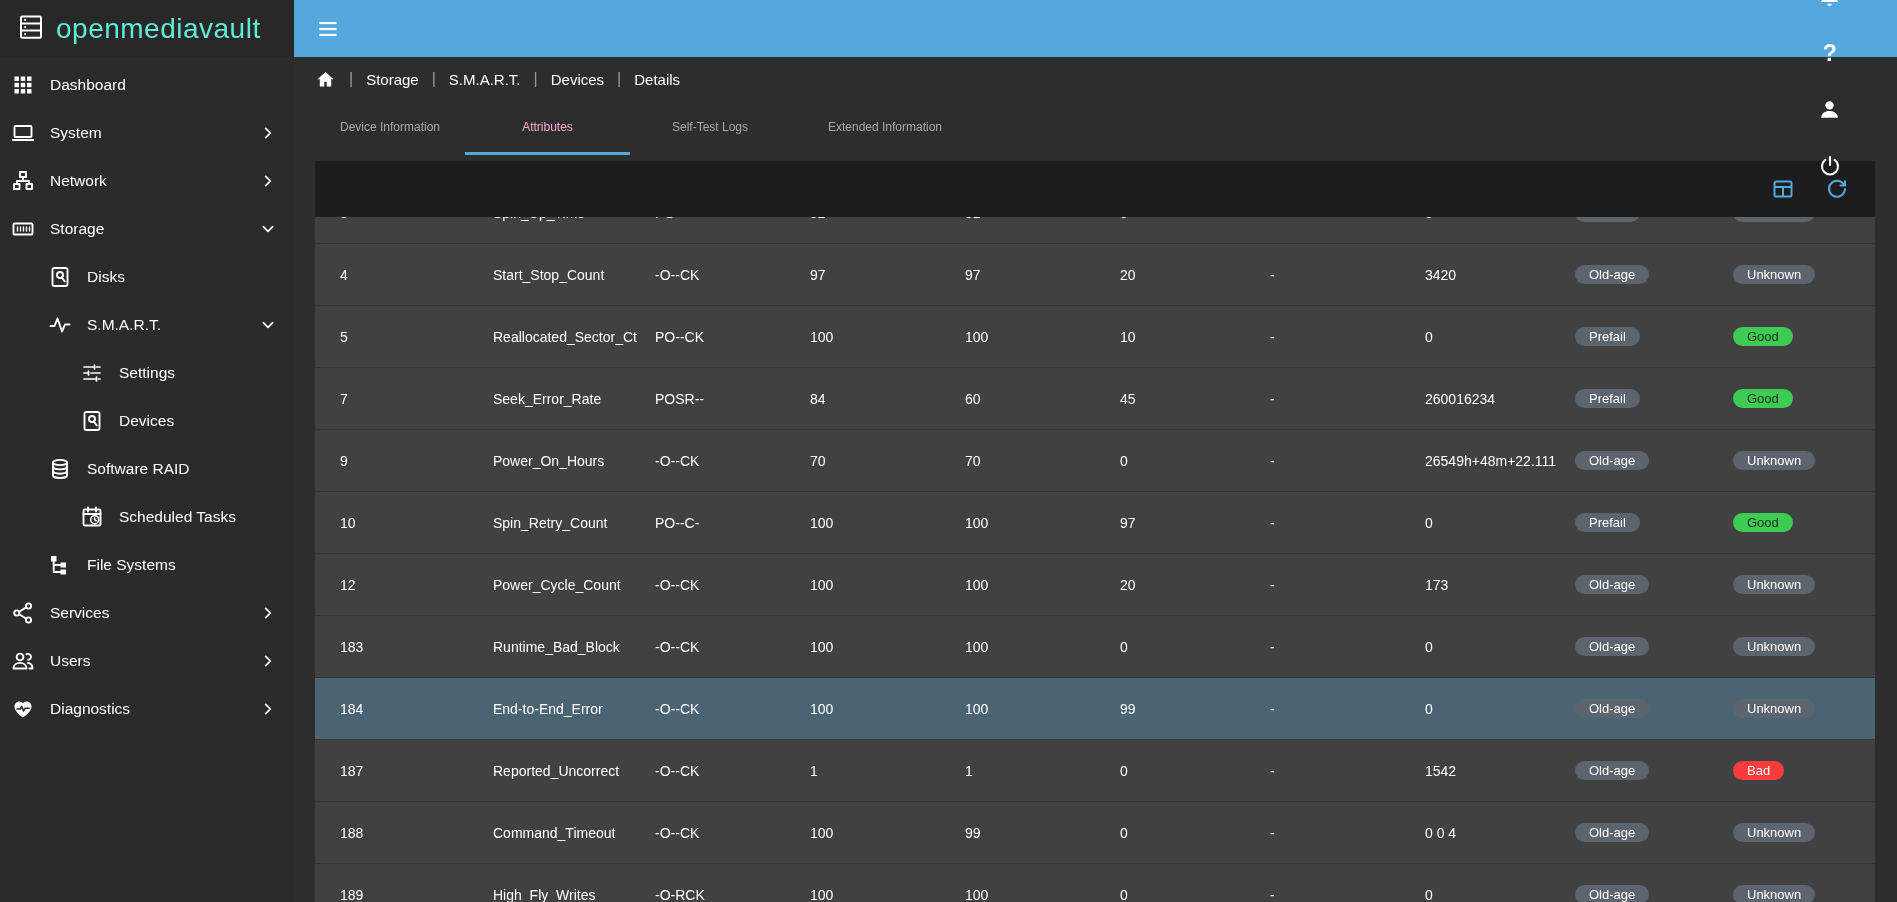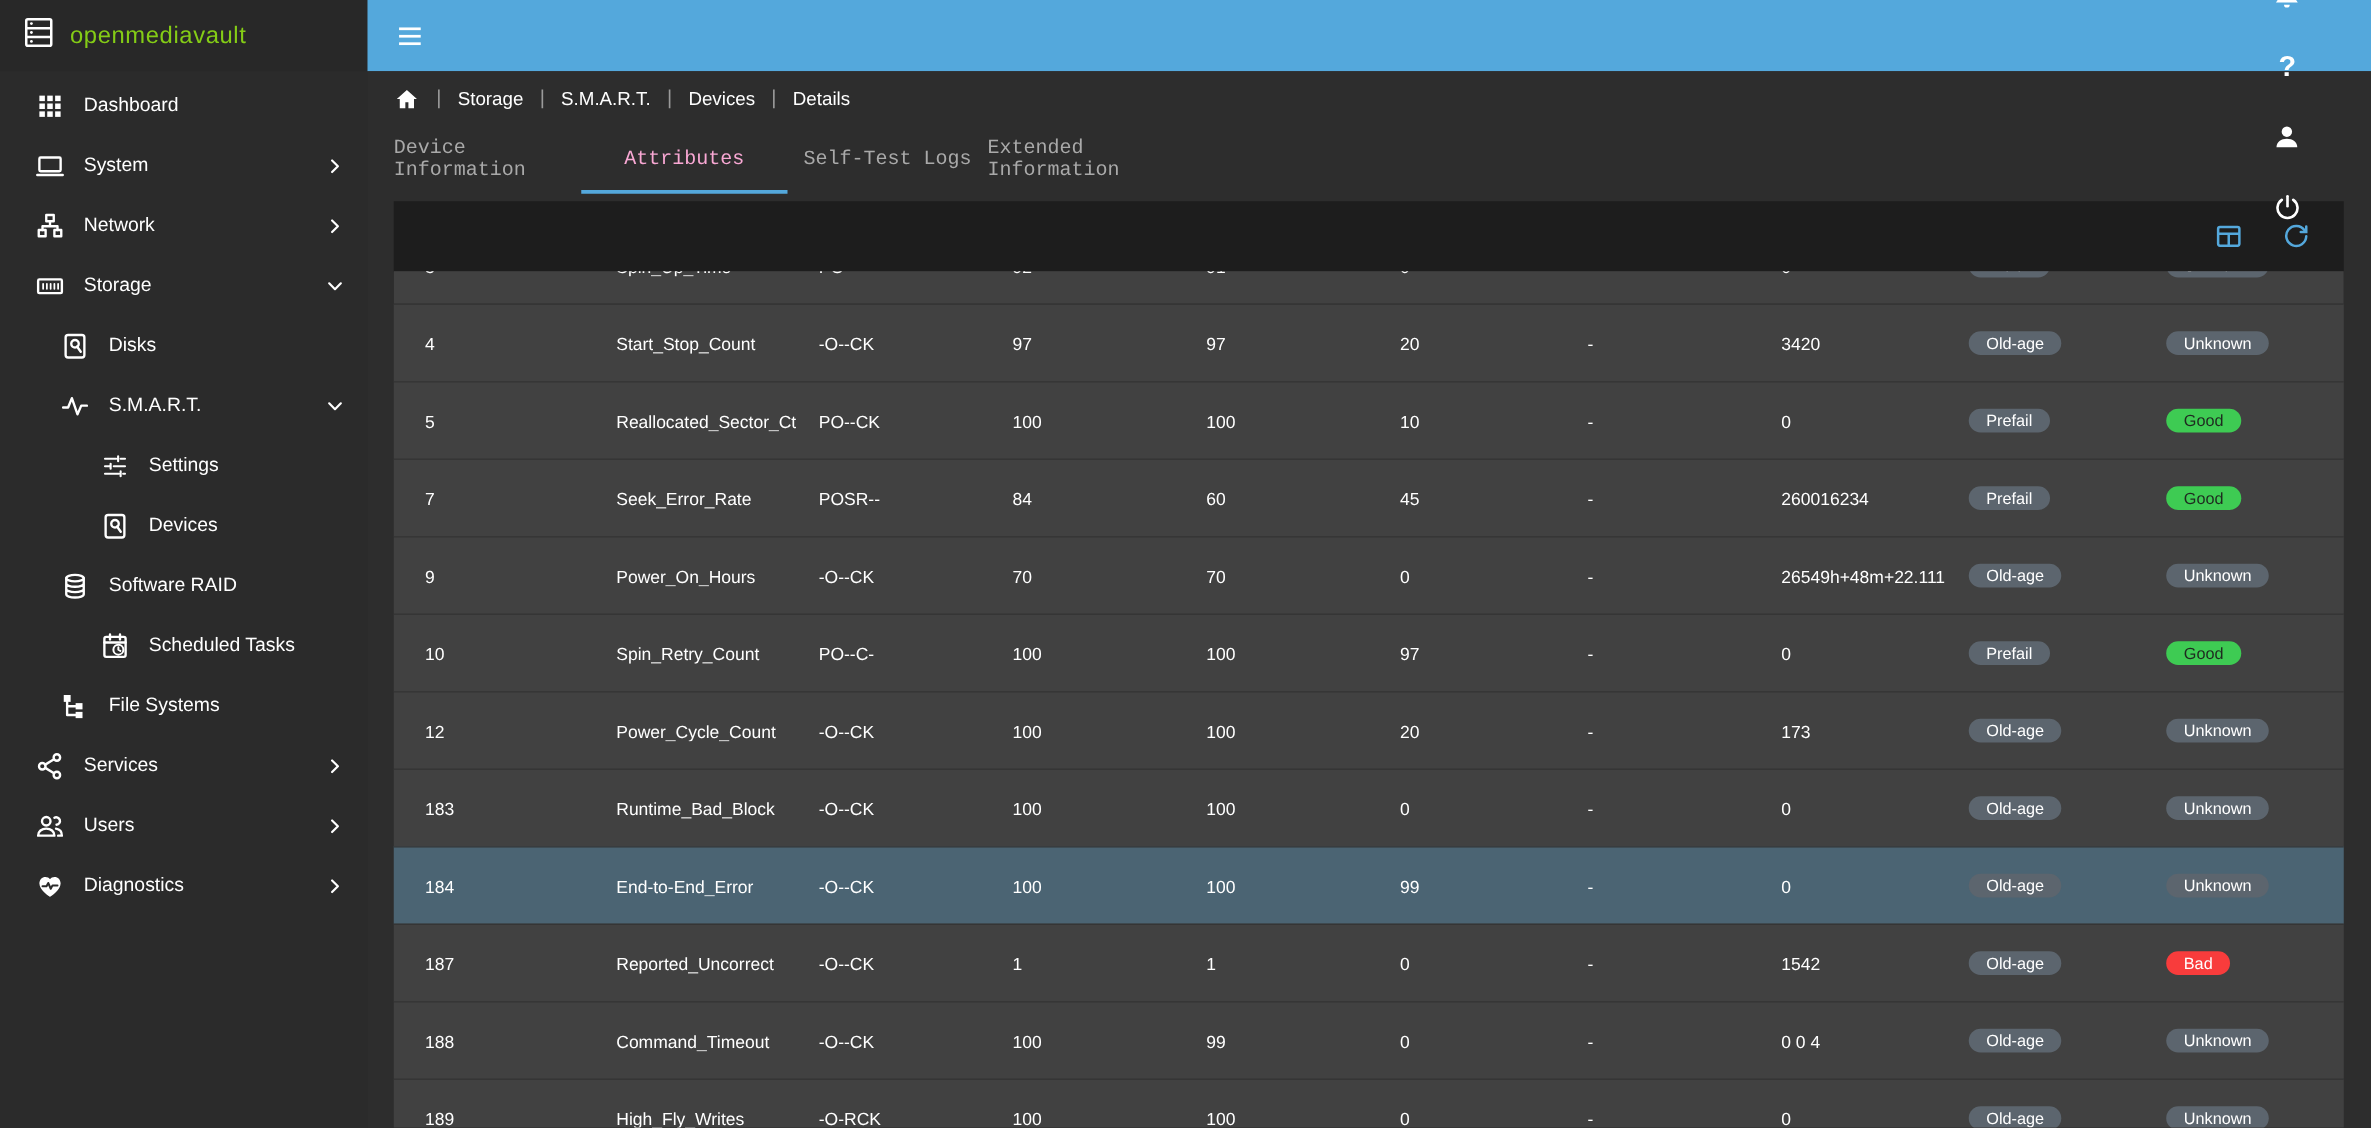--- a/index.html
+++ b/index.html
@@ -9,57 +9,57 @@
     --accent:#54a8dc; --sidebar-bg:#2b2b2b; --content-bg:#2d2d2d;
     --row-bg:#414141; --toolbar-bg:#1d1d1d; --badge-gray:#5c656e;
     --good:#3ecb53; --bad:#f83c3c; --selected:#4b6473; --notif:#f0c541;
   }
 
   
   .topbar{ display:flex; height:57px; }
   .brand{ width:294px; background:#282828; display:flex; align-items:center;
     padding-left:16px; gap:10px; flex-shrink:0; }
   .brand svg{ flex-shrink:0; }
-  .brand-text{ color:#84cc16; font-size:19px; font-weight:400; letter-spacing:.5px; }
+  .brand-text{ color:#5eead4; font-size:28px; font-weight:400; letter-spacing:.5px; }
   .topbar-main{ flex:1; background:var(--accent); display:flex; align-items:center;
     padding:0 14px 0 22px; }
   .hamburger{ width:26px; height:26px; cursor:pointer; }
   .topbar-right{ margin-left:auto; display:flex; align-items:center; gap:30px;flex-direction:column; }
   .hostname{ color:#fff; font-size:14.5px; }
   .topbar-divider{ width:1px; height:30px; background:rgba(255,255,255,.85); }
   .tb-icon{ position:relative; width:26px; height:26px; display:flex;
     align-items:center; justify-content:center; cursor:pointer; }
   .notif-badge{ position:absolute; top:-7px; right:-9px; min-width:19px; height:19px;
     border-radius:50%; background:var(--notif); color:#333; font-size:11.5px;
     font-weight:700; display:flex; align-items:center; justify-content:center; }
   .help-glyph{ color:#fff; font-size:23px; font-weight:700; line-height:1; }
 
   
   .layout{ display:flex; height:845px; }
   .sidebar{ width:294px; background:var(--sidebar-bg); padding-top:4px; flex-shrink:0; }
   .side-item{ height:48px; display:flex; align-items:center; gap:15px;
-    padding-left:28px; padding-right:18px; color:#fff; font-size:15.5px;
+    padding-left:11px; padding-right:18px; color:#fff; font-size:15.5px;
     font-weight:500; cursor:pointer; }
   .side-item.ind1{ padding-left:48px; }
   .side-item.ind2{ padding-left:80px;text-align:center; }
   .side-item .icon{ width:24px; height:24px; flex-shrink:0; color:#fff; }
   .side-item .chev{ margin-left:auto; width:16px; height:16px; color:#fff; }
 
   .content{ flex:1; background:var(--content-bg); }
 
   
   .breadcrumb{ height:44px; display:flex; align-items:center; gap:13px;
     padding-left:21px; color:#fff; }
   .crumb{ font-size:15px; font-weight:500; cursor:pointer; }
   .crumb-sep{ color:#9a9a9a; font-size:16px; font-weight:300; }
 
   
   .tabs{ height:54px; display:flex; padding-left:21px; }
-  .tab{ display:flex; align-items:center; justify-content:center; font-size:16px;
-    color:#a9a9a9; font-weight:500; cursor:pointer; border-bottom:3px solid transparent;font-family:Liberation Mono, monospace; }
+  .tab{ display:flex; align-items:center; justify-content:center; font-size:12px;
+    color:#a9a9a9; font-weight:500; cursor:pointer; border-bottom:3px solid transparent; }
   .tab.active{ color:#f9a8d4; border-bottom-color:var(--accent); }
   .tab:nth-child(1){ width:150px; } .tab:nth-child(2){ width:165px; }
   .tab:nth-child(3){ width:160px; } .tab:nth-child(4){ width:190px; }
 
   
   .card{ margin:6px 22px 0 21px; width:1560px; }
   .toolbar{ height:56px; background:var(--toolbar-bg); display:flex; align-items:center;
     justify-content:flex-end; gap:30px; padding-right:26px; }
   .tool-btn{ width:24px; height:24px; color:var(--accent); cursor:pointer; }
 

